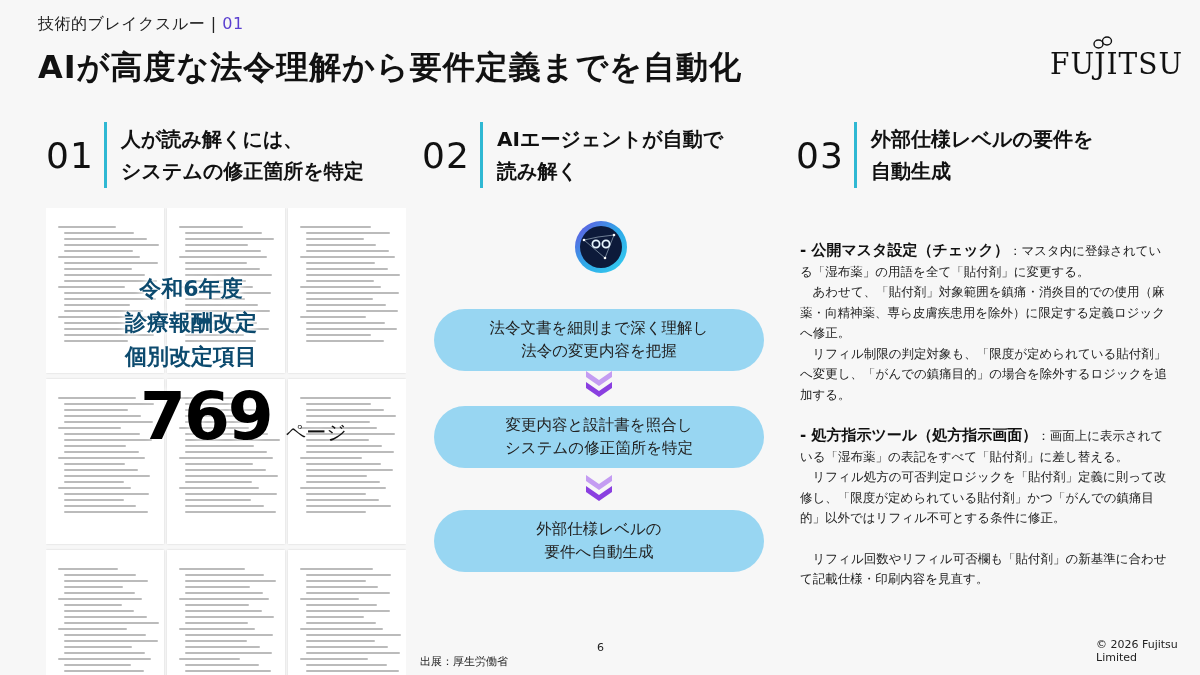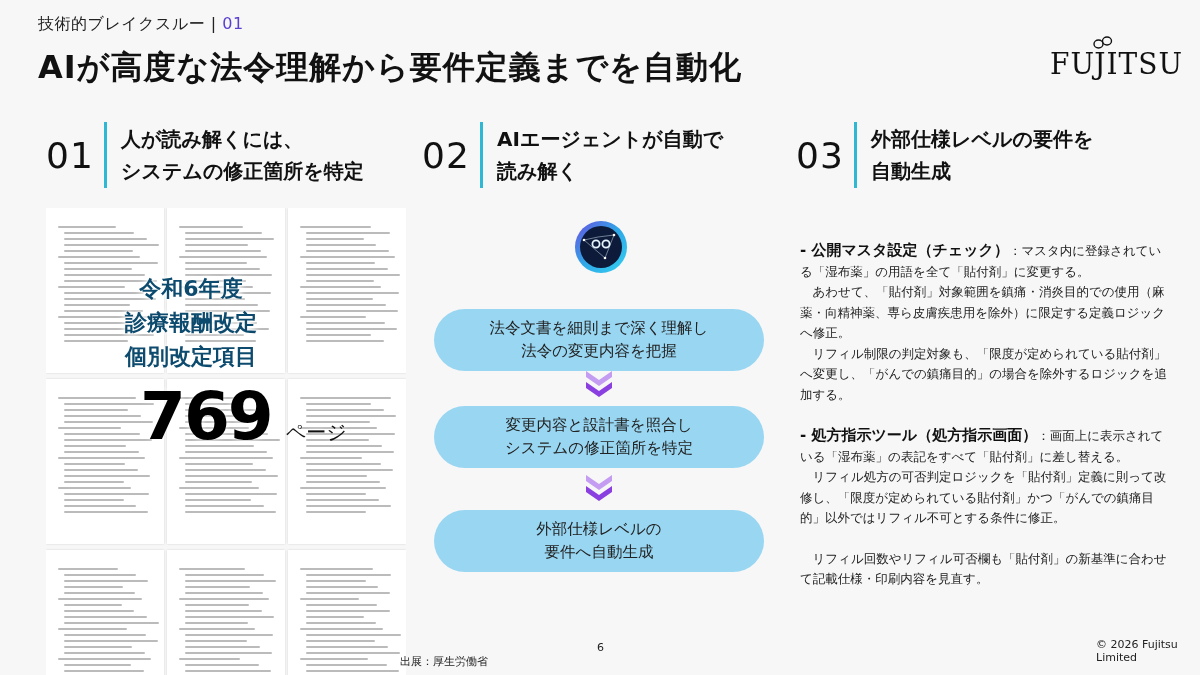--- a/index.html
+++ b/index.html
@@ -81,21 +81,21 @@
   
   .rcol {
     position: absolute; left: 800px; top: 240px; width: 370px;
     font-size: 12.5px; line-height: 20.5px; color: #222;
   }
   .rcol .item { margin-bottom: 20px; }
   .rcol .item b { font-size: 15px; color: #111; }
   .rcol p { margin: 0; }
 
   .page-num { position: absolute; left: 597px; top: 641px; font-size: 11px; color: #222; }
-  .source { position: absolute; left: 400px; top: 654px; font-size: 11px; color: #222; }
+  .source { position: absolute; left: 420px; top: 654px; font-size: 11px; color: #222; }
   .copyright { position: absolute; left: 1096px; top: 638px; font-size: 11px; color: #222; }
 </style>
 </head>
 <body>
 
 <div class="breadcrumb">
   <span>技術的ブレイクスルー</span><span> | </span><span class="num">01</span>
 </div>
 <div class="title">AIが高度な法令理解から要件定義までを自動化</div>
 

